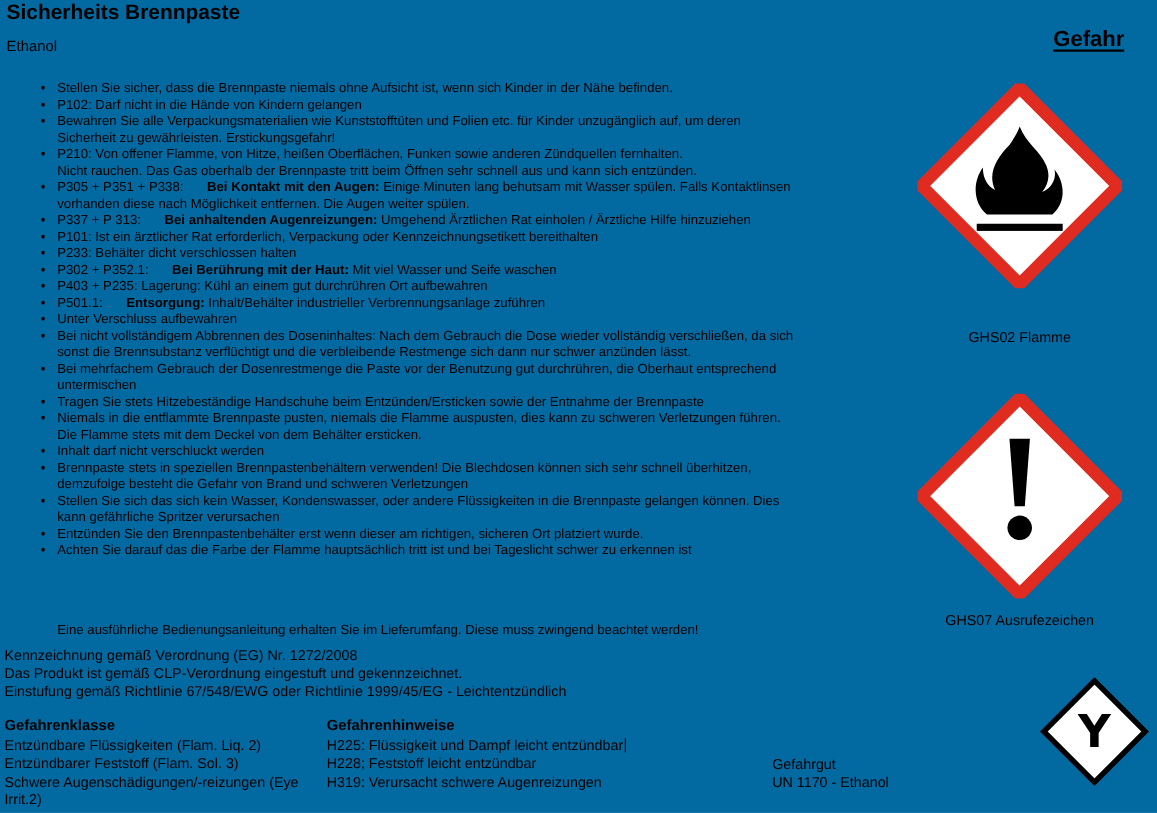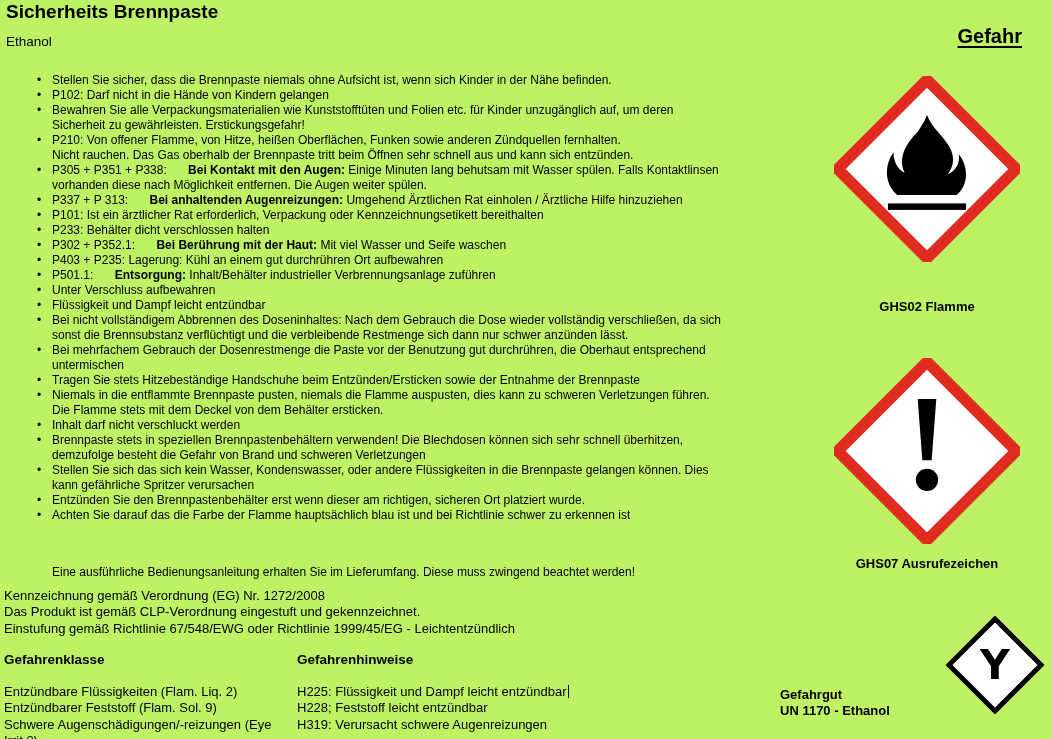--- a/index.html
+++ b/index.html
@@ -1,46 +1,46 @@
 <!DOCTYPE html>
 <html><head>
 <meta charset="utf-8">
 <style>
   html,body { margin:0; padding:0; background:#ffffff; }
   .page {
-    position:relative; width:1052px; height:739px; background:#bef264;
+    position:relative; width:1052px; height:739px; background:#0369a1;
     font-family:"Liberation Sans", sans-serif; color:#000; overflow:hidden;
   }
   .title { position:absolute; left:6px; top:1px; font-size:19px; font-weight:bold; margin:0; }
   .subtitle { position:absolute; left:6px; top:34px; font-size:13.5px; }
   .signal-word {
     position:absolute; left:888px; top:25px; width:134px; text-align:right;
     font-size:20px; font-weight:bold; text-decoration:underline; text-underline-offset:3px;
   }
   ul.bullets {
     position:absolute; left:34px; top:73px; width:672px; margin:0;
     padding:0 0 0 18px; list-style:none; font-size:12px; line-height:15px;
   }
   ul.bullets li { position:relative; }
   ul.bullets li::before { content:"•"; position:absolute; left:-15px; top:0; font-size:12px; }
   ul.bullets li span { white-space:pre-wrap; }
   .b { font-weight:bold;margin-left:18px; }
   .note { position:absolute; left:52px; top:565px; width:660px; font-size:12px; line-height:15px; }
   .regulatory { position:absolute; left:4px; top:588px; width:700px; font-size:13px; }
   .regulatory .tline { line-height:16.4px; }
   .section { position:absolute; font-size:13px; }
-  .sec-heading { font-size:13.5px; font-weight:bold; margin-bottom:17px; }
+  .sec-heading { font-size:13.5px; font-weight:bold; margin-bottom:3px; }
   .hazard-class { left:4px; top:652px; width:272px; }
   .hazard-statements { left:297px; top:652px; width:310px; }
   .hazard-class .tline, .hazard-statements .tline { line-height:16.3px; }
-  .dangerous-goods { left:780px; top:687px; width:200px; font-weight:bold; }
+  .dangerous-goods { left:702px; top:687px; width:200px; font-weight:normal; }
   .dangerous-goods .dg-line { line-height:15.5px; font-size:13px; }
   .cursor { display:inline-block; width:1px; height:13px; background:#000; vertical-align:-2px; margin-left:1px; }
   .picto-svg { position:absolute; }
-  .picto-label { position:absolute; text-align:center; font-size:13px; font-weight:bold; }
+  .picto-label { position:absolute; text-align:center; font-size:13px; font-weight:normal; }
   #ghs02-svg { left:834px; top:76px; width:186px; height:186px; }
   #ghs02-label { left:806px; top:299px; width:242px; }
   #ghs07-svg { left:834px; top:358px; width:186px; height:186px; }
   #ghs07-label { left:806px; top:556px; width:242px; }
   #y-svg { left:944px; top:616px; width:102px; height:98px; }
 </style>
 </head>
 <body>
 
 <div class="page">
@@ -56,45 +56,44 @@
       <li><span>P210: Von offener Flamme, von Hitze, heißen Oberflächen, Funken sowie anderen Zündquellen fernhalten.
 Nicht rauchen. Das Gas oberhalb der Brennpaste tritt beim Öffnen sehr schnell aus und kann sich entzünden.</span></li>
       <li><span>P305 + P351 + P338: </span><span class="b">Bei Kontakt mit den Augen:</span><span> Einige Minuten lang behutsam mit Wasser spülen. Falls Kontaktlinsen vorhanden diese nach Möglichkeit entfernen. Die Augen weiter spülen.</span></li>
       <li><span>P337 + P 313: </span><span class="b">Bei anhaltenden Augenreizungen:</span><span> Umgehend Ärztlichen Rat einholen / Ärztliche Hilfe hinzuziehen</span></li>
       <li><span>P101: Ist ein ärztlicher Rat erforderlich, Verpackung oder Kennzeichnungsetikett bereithalten</span></li>
       <li><span>P233: Behälter dicht verschlossen halten</span></li>
       <li><span>P302 + P352.1: </span><span class="b">Bei Berührung mit der Haut:</span><span> Mit viel Wasser und Seife waschen</span></li>
       <li><span>P403 + P235: Lagerung: Kühl an einem gut durchrühren Ort aufbewahren</span></li>
       <li><span>P501.1: </span><span class="b">Entsorgung:</span><span> Inhalt/Behälter industrieller Verbrennungsanlage zuführen</span></li>
       <li><span>Unter Verschluss aufbewahren</span></li>
-      <li><span>Flüssigkeit und Dampf leicht entzündbar</span></li>
       <li><span>Bei nicht vollständigem Abbrennen des Doseninhaltes: Nach dem Gebrauch die Dose wieder vollständig verschließen, da sich sonst die Brennsubstanz verflüchtigt und die verbleibende Restmenge sich dann nur schwer anzünden lässt.</span></li>
       <li><span>Bei mehrfachem Gebrauch der Dosenrestmenge die Paste vor der Benutzung gut durchrühren, die Oberhaut entsprechend untermischen</span></li>
       <li><span>Tragen Sie stets Hitzebeständige Handschuhe beim Entzünden/Ersticken sowie der Entnahme der Brennpaste</span></li>
       <li><span>Niemals in die entflammte Brennpaste pusten, niemals die Flamme auspusten, dies kann zu schweren Verletzungen führen. Die Flamme stets mit dem Deckel von dem Behälter ersticken.</span></li>
       <li><span>Inhalt darf nicht verschluckt werden</span></li>
       <li><span>Brennpaste stets in speziellen Brennpastenbehältern verwenden! Die Blechdosen können sich sehr schnell überhitzen, demzufolge besteht die Gefahr von Brand und schweren Verletzungen</span></li>
       <li><span>Stellen Sie sich das sich kein Wasser, Kondenswasser, oder andere Flüssigkeiten in die Brennpaste gelangen können. Dies kann gefährliche Spritzer verursachen</span></li>
       <li><span>Entzünden Sie den Brennpastenbehälter erst wenn dieser am richtigen, sicheren Ort platziert wurde.</span></li>
-      <li><span>Achten Sie darauf das die Farbe der Flamme hauptsächlich blau ist und bei Richtlinie schwer zu erkennen ist</span></li>
+      <li><span>Achten Sie darauf das die Farbe der Flamme hauptsächlich tritt ist und bei Tageslicht schwer zu erkennen ist</span></li>
     </ul>
 
   <div class="note">Eine ausführliche Bedienungsanleitung erhalten Sie im Lieferumfang. Diese muss zwingend beachtet werden!</div>
 
   <div class="regulatory">
       <div class="tline">Kennzeichnung gemäß Verordnung (EG) Nr. 1272/2008</div>
       <div class="tline">Das Produkt ist gemäß CLP-Verordnung eingestuft und gekennzeichnet.</div>
       <div class="tline">Einstufung gemäß Richtlinie 67/548/EWG oder Richtlinie 1999/45/EG - Leichtentzündlich</div>
     </div>
 
   <div class="section hazard-class">
     <div class="sec-heading">Gefahrenklasse</div>
     <div>
         <div class="tline">Entzündbare Flüssigkeiten (Flam. Liq. 2)</div>
-        <div class="tline">Entzündbarer Feststoff (Flam. Sol. 9)</div>
+        <div class="tline">Entzündbarer Feststoff (Flam. Sol. 3)</div>
         <div class="tline">Schwere Augenschädigungen/-reizungen (Eye Irrit.2)</div>
       </div>
   </div>
 
   <div class="section hazard-statements">
     <div class="sec-heading">Gefahrenhinweise</div>
     <div>
         <div class="tline">H225: Flüssigkeit und Dampf leicht entzündbar<span class="cursor"></span></div>
         <div class="tline">H228; Feststoff leicht entzündbar</div>
         <div class="tline">H319: Verursacht schwere Augenreizungen</div>

